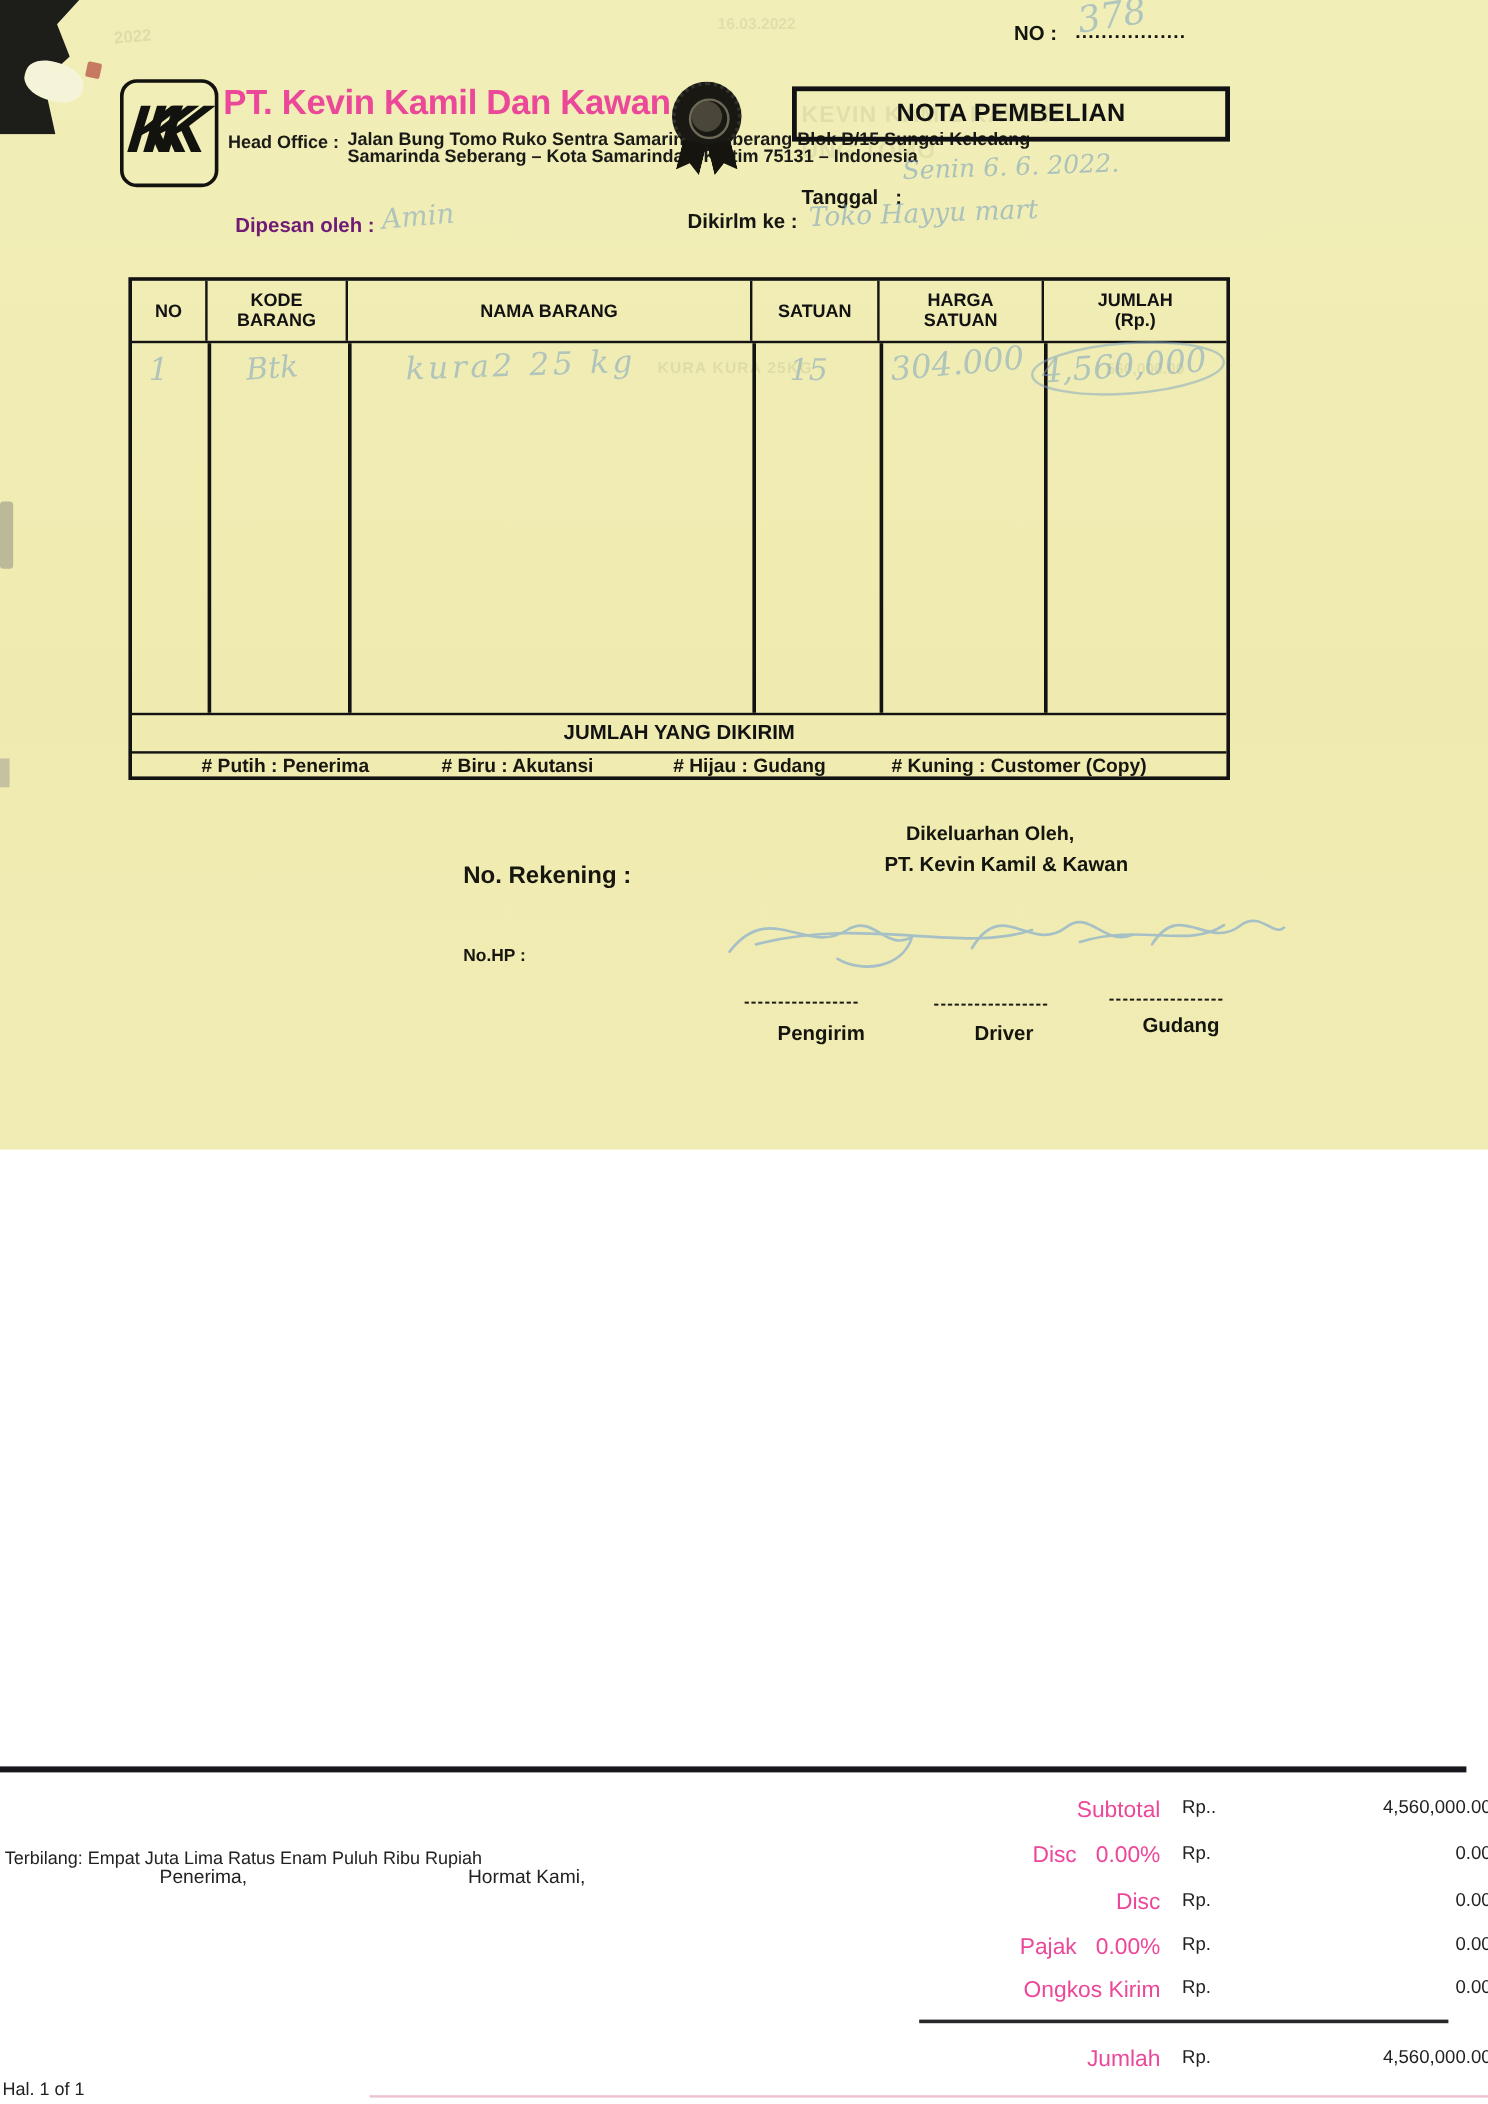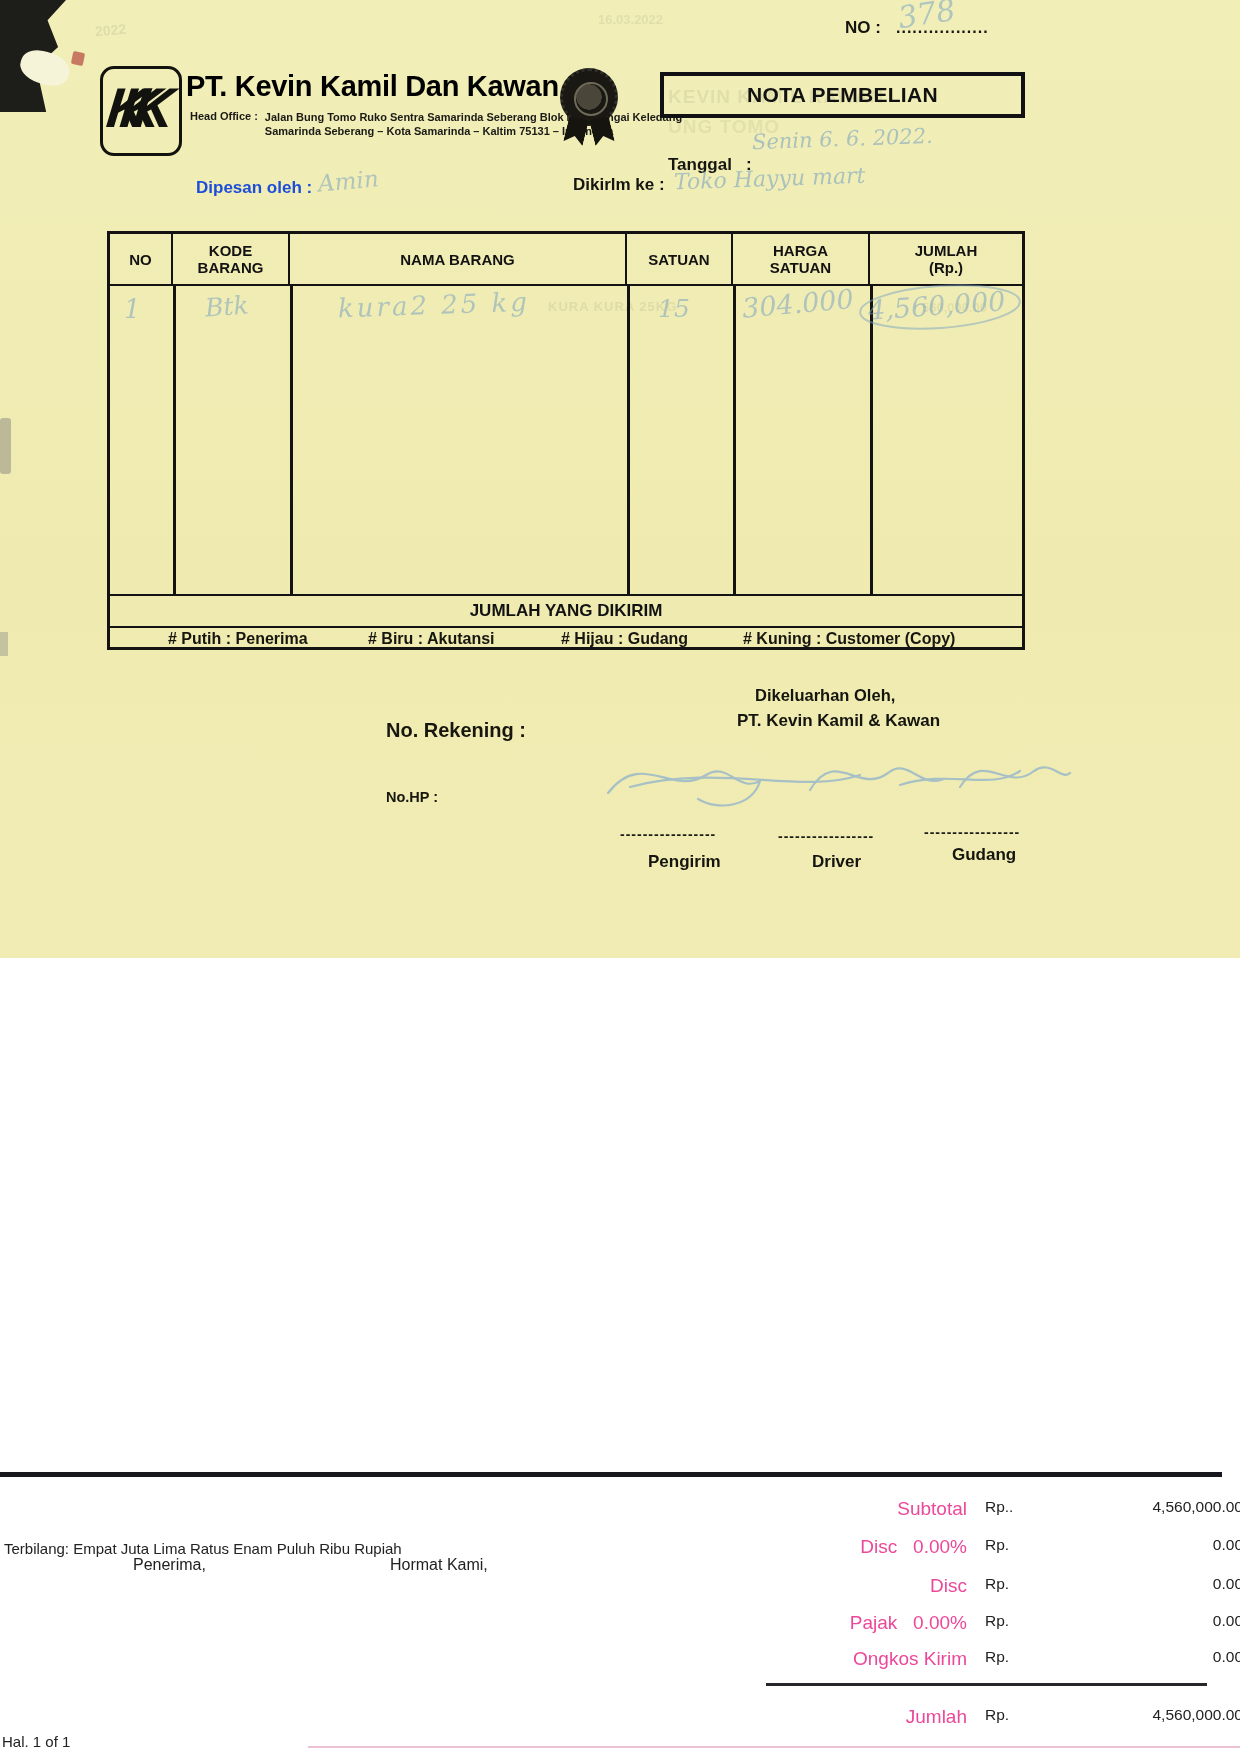--- a/index.html
+++ b/index.html
@@ -18,35 +18,35 @@
   .edge-mark2{left:0;top:632px;width:8px;height:24px;background:#9b9c8e;opacity:.5;}
 
   .ghost{color:#c3c495;font-weight:700;}
 
   
   .hand{font-family:"DejaVu Serif",serif;font-style:italic;color:#7ca4c1;}
 
   
   .logo-box{left:100px;top:66px;width:76px;height:84px;border:3px solid #12120f;border-radius:14px;background:transparent;overflow:hidden;}
   .logo-k{position:absolute;left:4px;top:6px;font-weight:900;font-style:italic;font-size:56px;letter-spacing:-27px;color:#12120f;transform:skewX(-6deg);font-family:"Liberation Sans",sans-serif;}
-  .company-name{left:186px;top:70px;font-size:29px;font-weight:800;color:#000000;letter-spacing:-.3px;}
-  .headoffice{left:190px;top:110px;display:flex;font-size:11px;color:#1a1a16;}
+  .company-name{left:186px;top:70px;font-size:29px;font-weight:800;color:#ec4899;letter-spacing:-.3px;}
+  .headoffice{left:190px;top:110px;display:flex;font-size:15px;color:#1a1a16;}
   .headoffice .lbl{font-weight:800;margin-right:7px;}
   .headoffice .addr{font-weight:600;line-height:14px;}
 
   
   .badge{left:560px;top:68px;width:58px;height:58px;border-radius:50%;background:radial-gradient(circle,#4a463a 0 34%,#191812 35% 100%);border:3px dotted #31302a;box-sizing:border-box;}
   .badge-inner{position:absolute;left:11px;top:11px;width:30px;height:30px;border:2px solid #6e6a58;border-radius:50%;}
   .ribbon-l{left:566px;top:118px;width:20px;height:26px;background:#15140f;clip-path:polygon(0 0,100% 0,100% 100%,50% 70%,0 100%);transform:rotate(14deg);}
   .ribbon-r{left:592px;top:118px;width:20px;height:26px;background:#15140f;clip-path:polygon(0 0,100% 0,100% 100%,50% 70%,0 100%);transform:rotate(-14deg);}
 
   .nota-box{left:660px;top:72px;width:357px;height:38px;border:4px solid #111114;text-align:center;line-height:38px;font-size:21px;font-weight:800;color:#111;letter-spacing:.3px;background:transparent;}
   .tanggal-lbl{left:668px;top:133px;font-size:17px;font-weight:700;color:#151512;margin-top:22px;}
 
-  .dipesan-lbl{left:196px;top:178px;font-size:17px;font-weight:700;color:#1d4ed8;}
+  .dipesan-lbl{left:196px;top:178px;font-size:17px;font-weight:700;color:#701a75;}
   .dikirim-lbl{left:573px;top:175px;font-size:17px;font-weight:700;color:#151512;}
 
   
   .ktable{left:107px;top:231px;width:918px;height:419px;border:3px solid #131313;box-sizing:border-box;}
   .thead{display:grid;grid-template-columns:63px 117px 337px 106px 137px 1fr;height:50px;border-bottom:2.5px solid #131313;}
   .thead .cell{border-right:2.5px solid #131313;display:flex;align-items:center;justify-content:center;text-align:center;font-size:15px;font-weight:800;color:#121212;line-height:17px;}
   .thead .cell:last-child{border-right:none;}
   .tbody{position:relative;height:308px;border-bottom:2.5px solid #131313;}
   .vline{position:absolute;top:0;width:2.5px;height:100%;background:#131313;}
   .tfoot{height:30px;display:flex;align-items:center;justify-content:center;font-size:17px;font-weight:800;color:#121212;border-bottom:2.5px solid #131313;}

